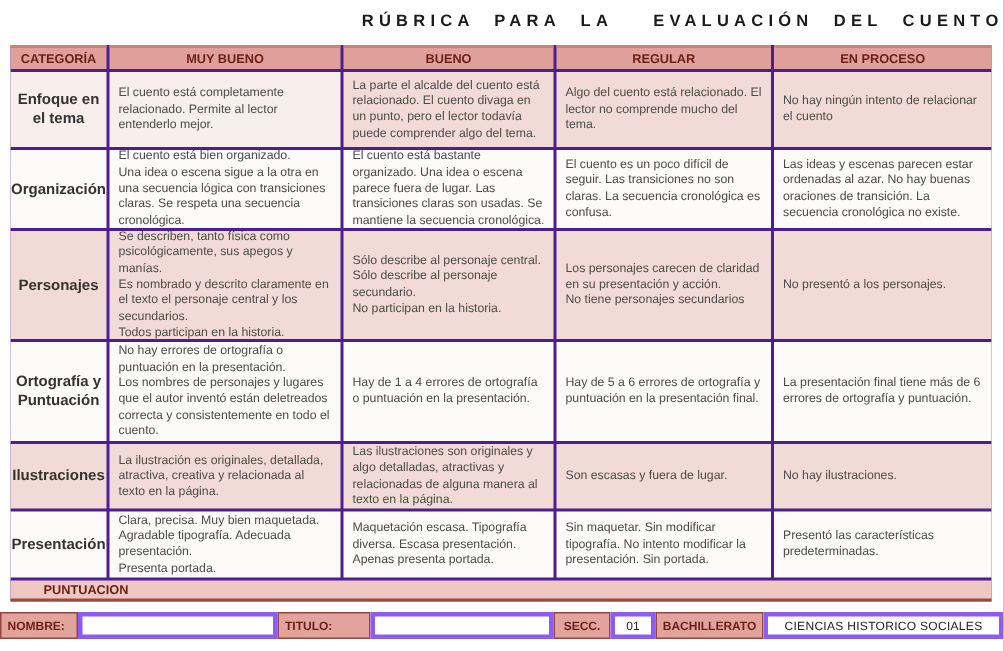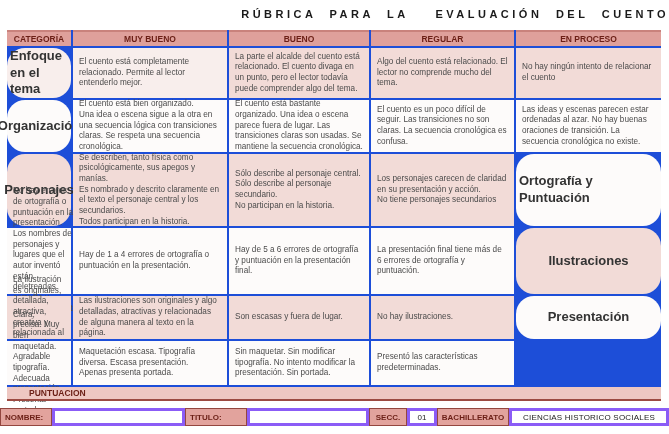--- a/index.html
+++ b/index.html
@@ -11,35 +11,35 @@
   .title{
     position:absolute;top:8px;left:0;width:100%;
     text-align:right;font-size:11px;font-weight:bold;color:#1a1a1a;
     letter-spacing:3.5px;word-spacing:7px;white-space:pre;
   }
   .rubric{
     position:absolute;top:30px;left:7px;
     display:grid;
     grid-template-columns:64px 154px 140px 143px 145px;
     grid-template-rows:16px 50px 52px 72px 66px 43px 44px 14px;
-    gap:2px;background:#1d4ed8;
+    gap:2px;background:#4c1d95;
   }
   .hcell{
     background:#dfa09b;color:#6b1f16;font-weight:bold;font-size:8.5px;
     display:flex;align-items:center;justify-content:center;
     border-top:2px solid #c9827c;
   }
   .cell{
     font-size:8.2px;line-height:1.3;color:#4b4b4b;
     padding:2px 6px;display:flex;align-items:center;
     white-space:pre-line;
   }
   .cat{
-    font-weight:bold;color:#333;justify-content:center;
-    font-size:13px;padding:2px 3px;border-radius:18px;
+    font-weight:bold;color:#333;justify-content:center;text-align:center;
+    font-size:10px;padding:2px 3px;
   }
   .row-pink{background:#f2dbd7;}
   .row-light{background:#fdfbfa;}
   .lite{background:#f8eeec;}
   .score-band{
     grid-column:1 / -1;background:#eec7c2;color:#6b1f16;
     font-weight:bold;font-size:8.5px;display:flex;align-items:center;
     padding-left:22px;border-bottom:2px solid #9c4a42;
   }
   .footer{
@@ -92,20 +92,21 @@
 
   <div class="cell cat row-pink">Personajes</div>
   <div class="cell row-pink">Se describen, tanto física como psicológicamente, sus apegos y manías.
  Es nombrado y descrito claramente en el texto el personaje central y los secundarios.
 Todos  participan en la historia.</div>
   <div class="cell row-pink">Sólo describe al personaje central.
 Sólo describe al personaje secundario.
 No participan en la historia.</div>
   <div class="cell row-pink">Los personajes carecen  de claridad en su presentación y acción.
 No tiene personajes secundarios</div>
+  <div class="cell row-pink">No presentó a  los personajes.</div>
 
   <div class="cell cat row-light">Ortografía y Puntuación</div>
   <div class="cell row-light">No hay errores de ortografía o puntuación en la presentación.
 Los nombres de personajes y lugares que el autor inventó están deletreados correcta y consistentemente en todo el cuento.</div>
   <div class="cell row-light">Hay de 1 a 4 errores de ortografía o puntuación en la presentación.</div>
   <div class="cell row-light">Hay de 5 a 6 errores de ortografía y puntuación en la presentación final.</div>
   <div class="cell row-light">La presentación final tiene más de 6 errores de ortografía y puntuación.</div>
 
   <div class="cell cat row-pink">Ilustraciones</div>
   <div class="cell row-pink">La ilustración es originales, detallada, atractiva, creativa y relacionada al texto en la página.</div>

